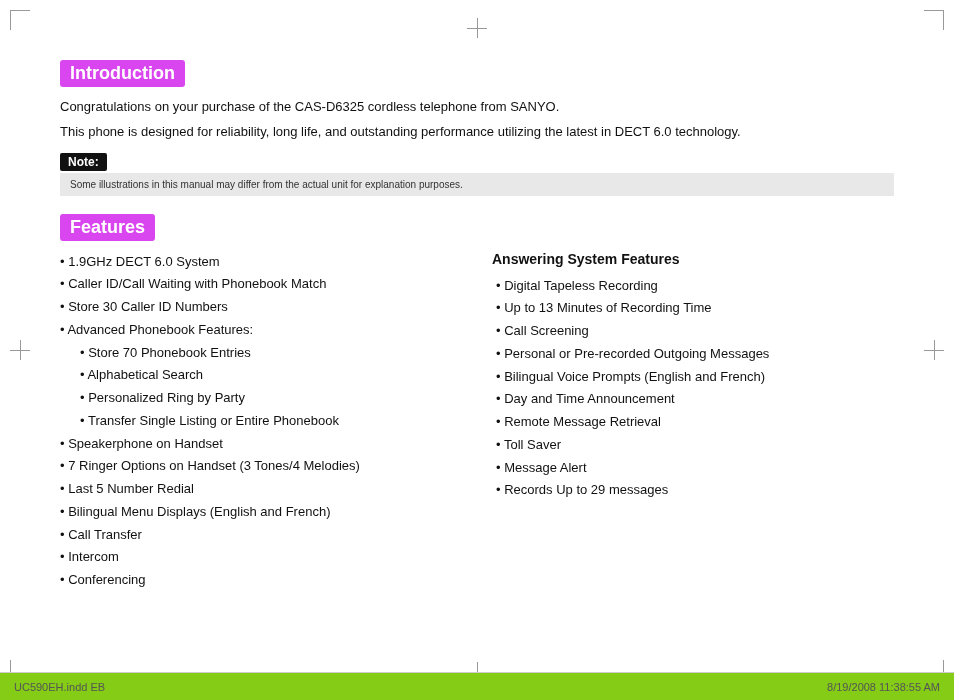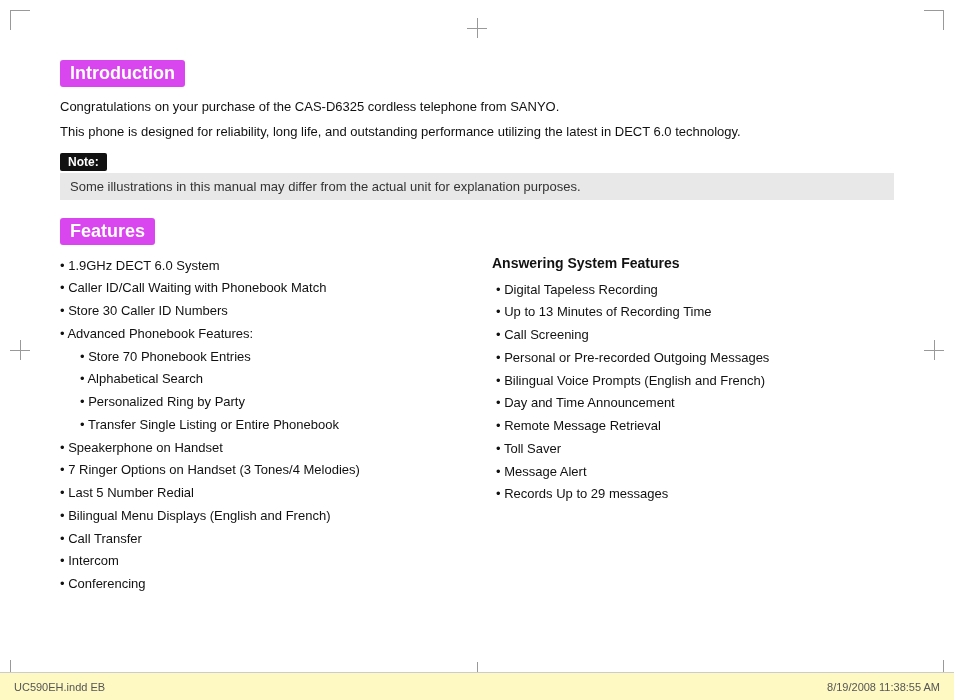--- a/index.html
+++ b/index.html
@@ -171,21 +171,21 @@
 
     .intro-text {
       font-size: 13px;
       line-height: 1.6;
       margin-bottom: 4px;
     }
 
     .note-box {
       background: #e8e8e8;
       padding: 6px 10px;
-      font-size: 13px;
+      font-size: 10px;
       color: #333;
       margin-top: 2px;
     }
 
     .note-section {
       margin-bottom: 18px;
     }
 
     .features-section {
       margin-top: 18px;
@@ -253,21 +253,21 @@
     }
 
     
     .footer {
       position: absolute;
       bottom: 0;
       left: 0;
       right: 0;
       height: 28px;
       border-top: 1px solid #ccc;
-      background: #fef9c3;
+      background: #84cc16;
       display: flex;
       align-items: center;
       justify-content: space-between;
       padding: 0 14px;
       font-size: 11px;
       color: #555;
     }
   </style>
 </head>
 <body>

